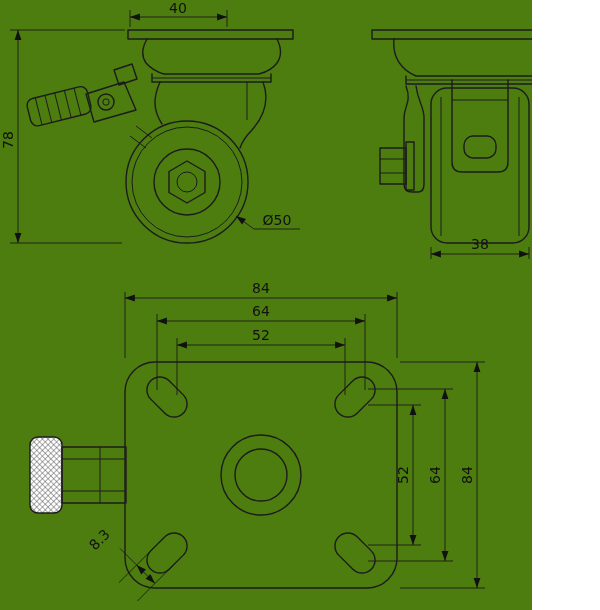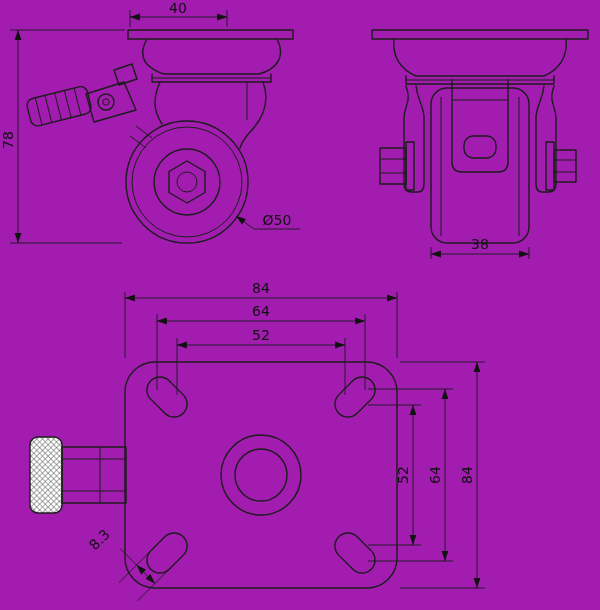--- a/index.html
+++ b/index.html
@@ -1,16 +1,16 @@
 <!DOCTYPE html>
 <html><head>
 <meta charset="utf-8">
 <style>
   html,body{margin:0;padding:0;background:#ffffff;}
-  .stage{width:600px;height:610px;background:#a21caf;position:relative;overflow:hidden;
+  .stage{width:532px;height:610px;background:#4d7c0f;position:relative;overflow:hidden;
          font-family:"DejaVu Sans", sans-serif;}
   svg{display:block;}
   .obj{fill:none;stroke:#1c1c1c;stroke-width:1.4;stroke-linejoin:round;stroke-linecap:round;}
   .obj-thin{fill:none;stroke:#1c1c1c;stroke-width:1;stroke-linejoin:round;}
   .dim{fill:none;stroke:#1c1c1c;stroke-width:0.9;}
   .dim-text{font:14px "DejaVu Sans", sans-serif;fill:#111;}
   .knurled{stroke:#1c1c1c;stroke-width:1.4;}
 </style>
 </head>
 <body>

